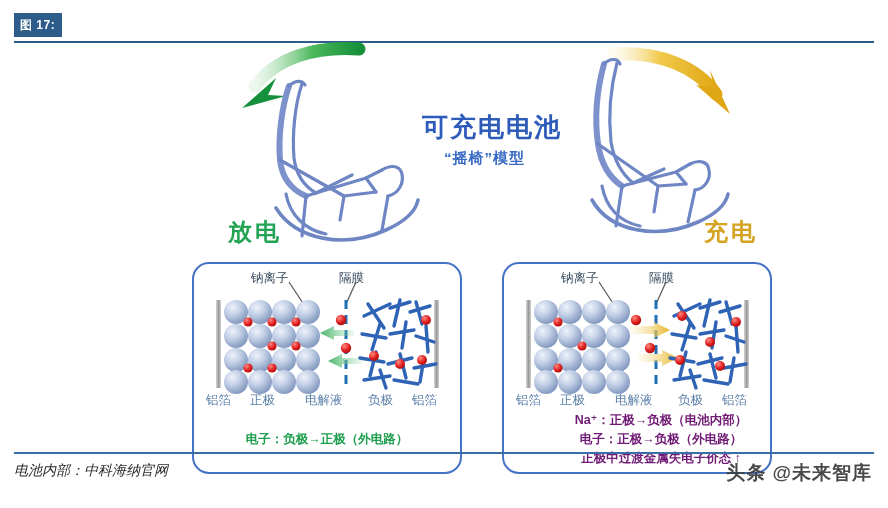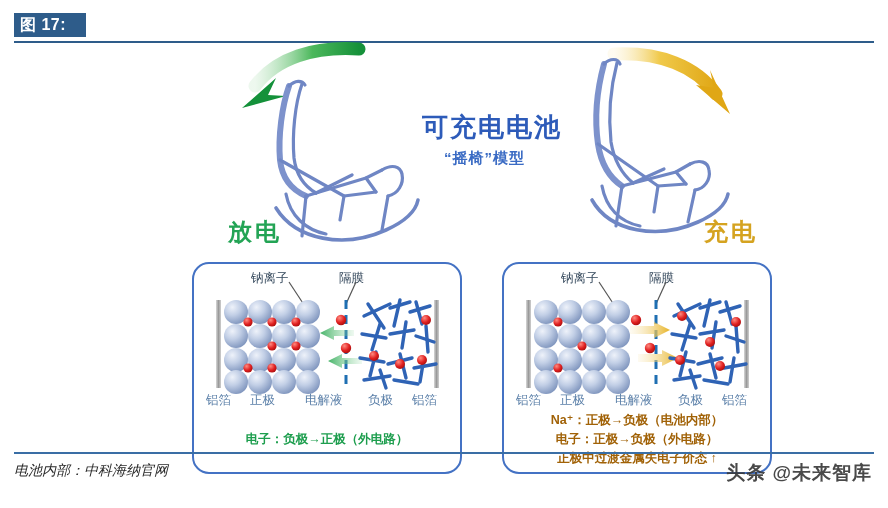--- a/index.html
+++ b/index.html
@@ -12,23 +12,23 @@
   }
   .page{position:absolute;inset:0;}
 
   
   .header{position:absolute;left:14px;top:13px;width:860px;height:26px;}
   .fig-tag{
     position:absolute;left:0;top:0;
     background:#2e5c8a;
     color:#ffffff;
     font-weight:bold;
-    font-size:16px;
+    font-size:12px;
     line-height:24px;
-    padding:0 20px 0 6px;
+    padding:0 7px 0 6px;
     letter-spacing:0.5px;
     white-space:nowrap;
   }
   .fig-title{
     position:absolute;left:74px;top:0;
     color:#1f3864;
     font-weight:bold;
     font-size:17px;
     line-height:24px;
     white-space:nowrap;
@@ -100,21 +100,21 @@
   }
 
   .eq{
     position:absolute;left:0;width:100%;text-align:center;
     font-size:12.5px;font-weight:bold;white-space:nowrap;
   }
   .eq.r1{top:148px;}
   .eq.r2{top:167px;}
   .eq.r3{top:186px;}
   .green{color:#1d9e4e;}
-  .gold{color:#a16207;}
+  .gold{color:#701a75;padding-left:24px;}
 
   svg{display:block;overflow:visible;}
   .abs-svg{position:absolute;left:0;top:0;}
 </style>
 </head>
 <body>
 
 <div class="page">
 
   <div class="header">

